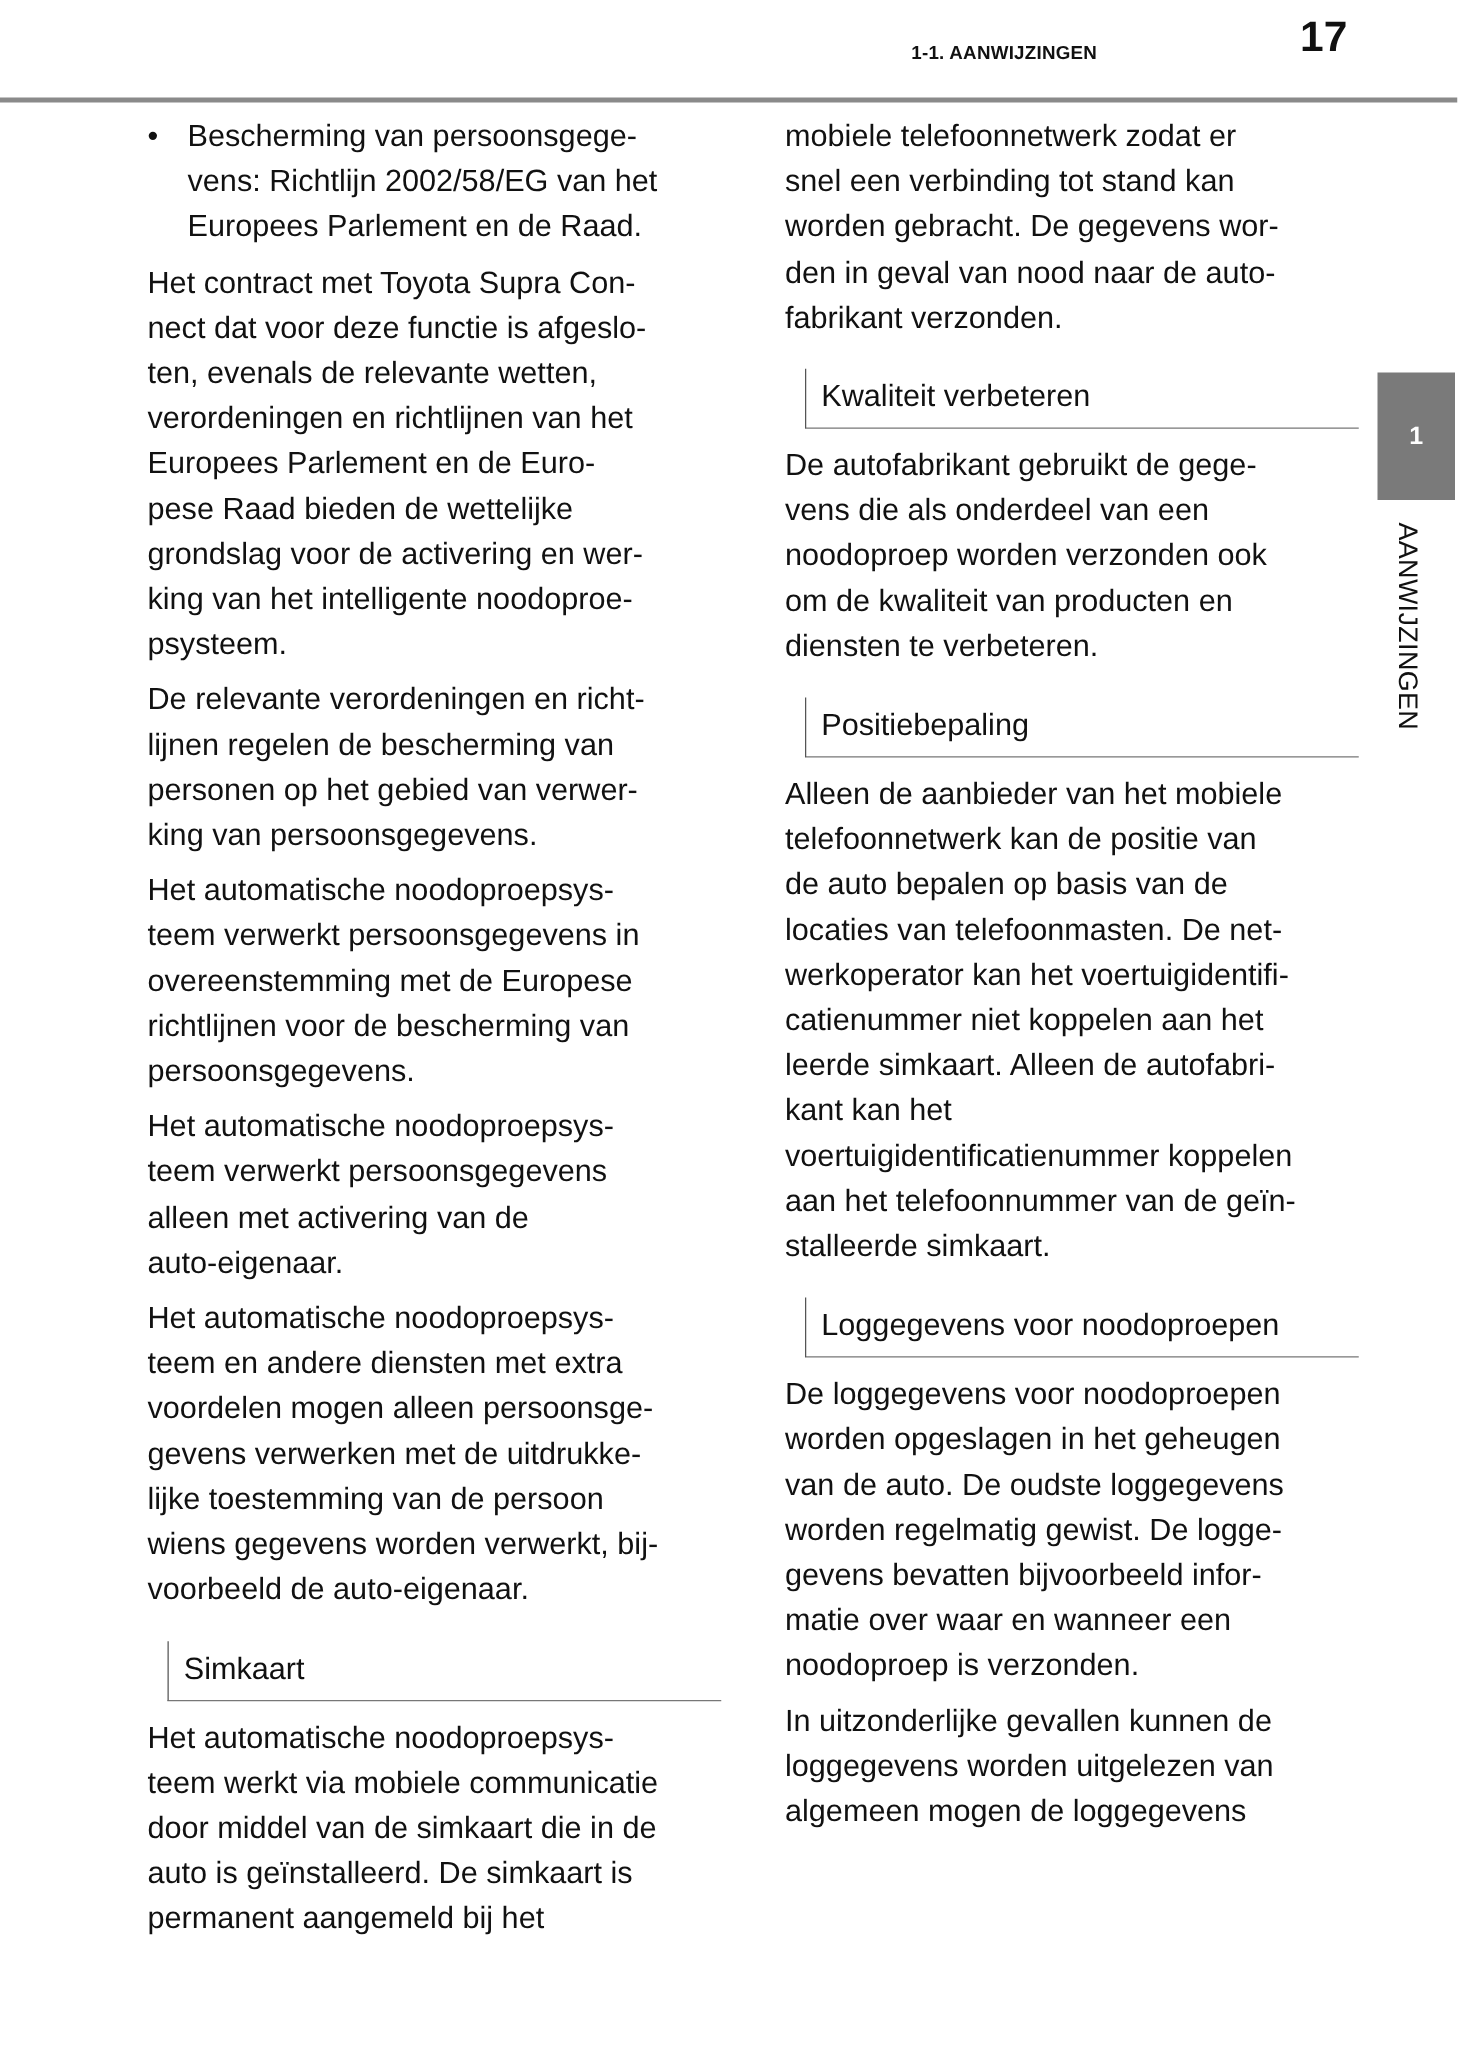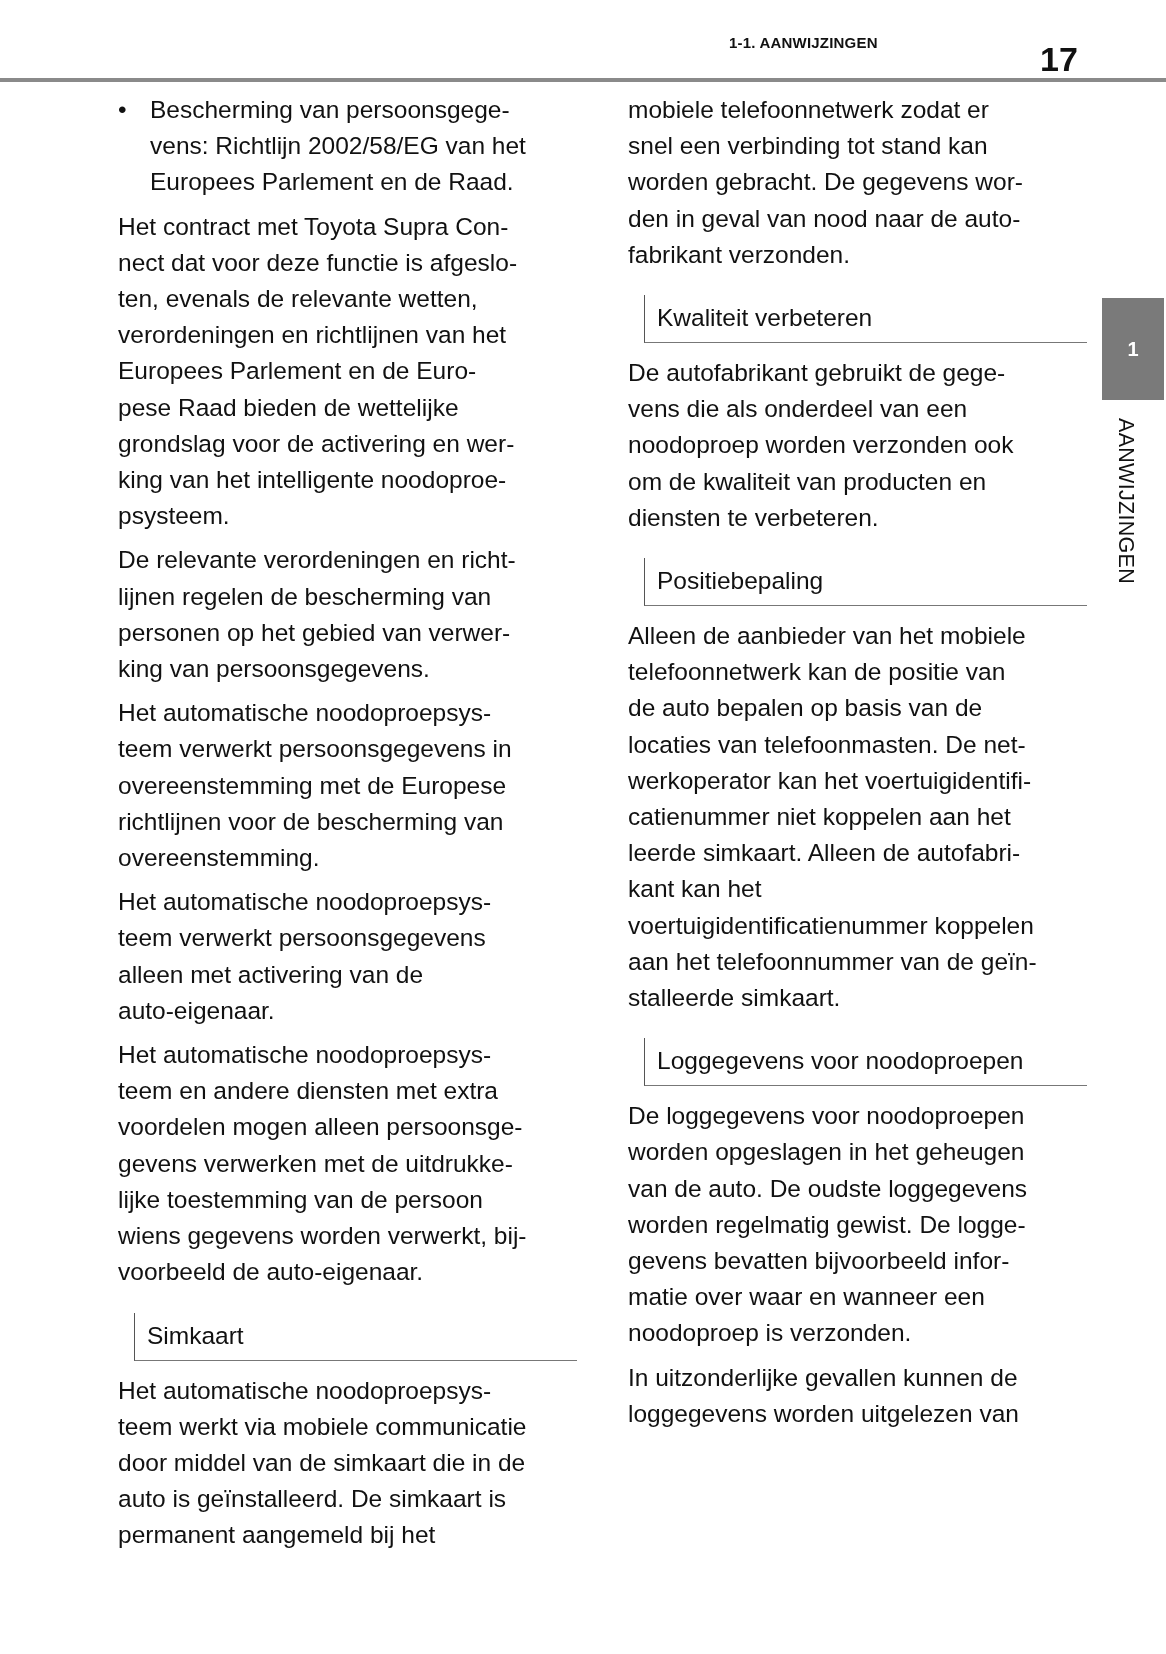--- a/index.html
+++ b/index.html
@@ -1,19 +1,19 @@
 <!DOCTYPE html>
 <html><head>
   <meta charset="utf-8">
   <style>
     html, body { margin: 0; padding: 0; background: #ffffff; }
     body { width: 1166px; height: 1654px; position: relative; overflow: hidden;
            font-family: "Liberation Sans", sans-serif; color: #111111; }
     .header-section { position: absolute; top: 34px; left: 729px; font-size: 15px; font-weight: bold; letter-spacing: 0.2px; }
-    .header-page { position: absolute; top: 40px; left: 1040px; font-size: 34px; font-weight: bold; }
+    .header-page { position: absolute; top: 11px; left: 1040px; font-size: 34px; font-weight: bold; }
     .header-rule { position: absolute; top: 78px; left: 0; width: 1166px; height: 4px; background: #8a8a8a; }
 
     .col { position: absolute; top: 92px; width: 440px; font-size: 24.5px; line-height: 36.2px; }
     .col-left { left: 118px; }
     .col-right { left: 628px; }
 
     .para { margin: 0 0 8px 0; }
     .line { display: block; white-space: nowrap; }
     .bullet-item { position: relative; padding-left: 32px; margin: 0 0 8px 0; }
     .bullet { position: absolute; left: 0; top: 0; }
@@ -61,21 +61,21 @@
         <span class="line">De relevante verordeningen en richt-</span>
         <span class="line">lijnen regelen de bescherming van</span>
         <span class="line">personen op het gebied van verwer-</span>
         <span class="line">king van persoonsgegevens.</span>
       </div>
       <div class="para">
         <span class="line">Het automatische noodoproepsys-</span>
         <span class="line">teem verwerkt persoonsgegevens in</span>
         <span class="line">overeenstemming met de Europese</span>
         <span class="line">richtlijnen voor de bescherming van</span>
-        <span class="line">overeenstemming.</span>
+        <span class="line">persoonsgegevens.</span>
       </div>
       <div class="para">
         <span class="line">Het automatische noodoproepsys-</span>
         <span class="line">teem verwerkt persoonsgegevens</span>
         <span class="line">alleen met activering van de</span>
         <span class="line">auto-eigenaar.</span>
       </div>
       <div class="para">
         <span class="line">Het automatische noodoproepsys-</span>
         <span class="line">teem en andere diensten met extra</span>
@@ -144,16 +144,17 @@
           <span class="line">worden opgeslagen in het geheugen</span>
           <span class="line">van de auto. De oudste loggegevens</span>
           <span class="line">worden regelmatig gewist. De logge-</span>
           <span class="line">gevens bevatten bijvoorbeeld infor-</span>
           <span class="line">matie over waar en wanneer een</span>
           <span class="line">noodoproep is verzonden.</span>
         </div>
         <div class="para">
           <span class="line">In uitzonderlijke gevallen kunnen de</span>
           <span class="line">loggegevens worden uitgelezen van</span>
+          <span class="line">algemeen mogen de loggegevens</span>
         </div>
       </div>
     </div>
 </div>
 
 </body></html>

